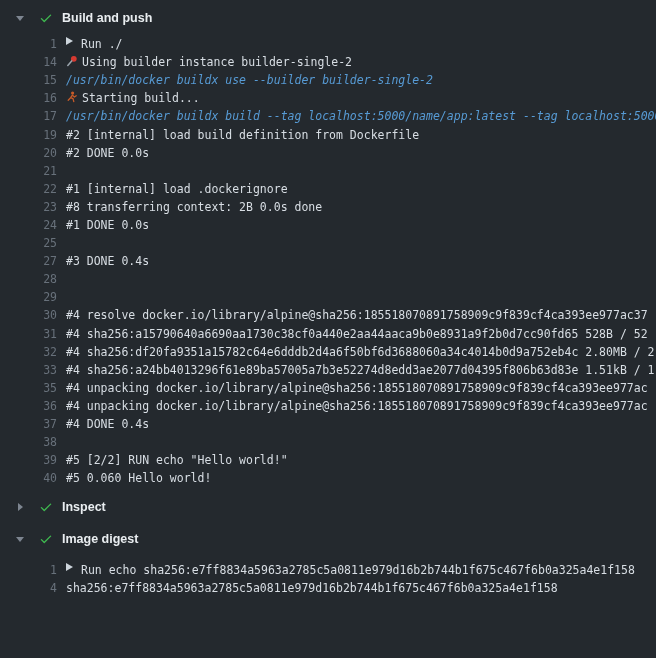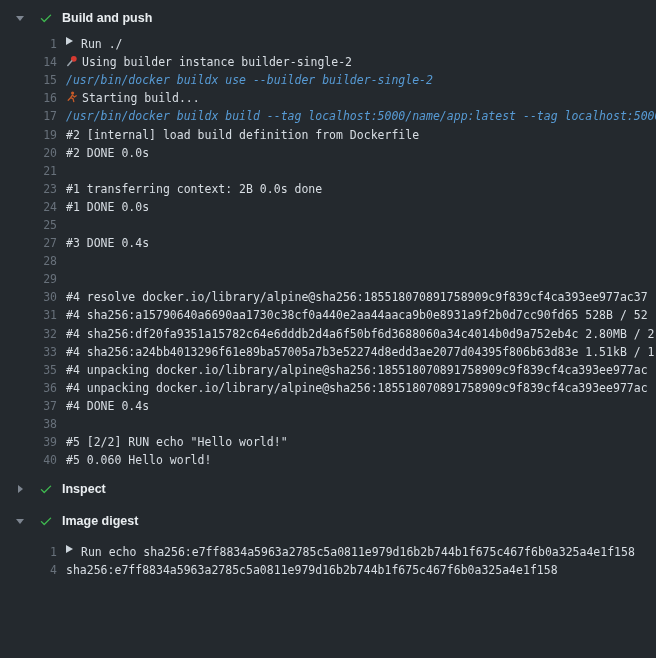--- a/index.html
+++ b/index.html
@@ -110,21 +110,22 @@
               </svg></span><span class="line-body">Using builder instance builder-single-2</span></span></div>
         <div class="log-line"><span class="line-num">15</span><span class="line-text cmd"><span class="line-body">/usr/bin/docker buildx use --builder builder-single-2</span></span></div>
         <div class="log-line"><span class="line-num">16</span><span class="line-text default"><span class="inline-ico"><svg width="12" height="12" viewBox="0 0 12 12">
                 <circle cx="6.6" cy="2.1" r="1.6" fill="#c75b28"></circle>
                 <path d="M6.4 4.1 L4.6 6.7 L2.2 9.2 M6.4 4.1 L8.4 6 L10.2 4.8 M4.6 6.7 L7 7.6 L7.8 10.6" stroke="#c75b28" stroke-width="1.3" fill="none" stroke-linecap="round" stroke-linejoin="round"></path>
               </svg></span><span class="line-body">Starting build...</span></span></div>
         <div class="log-line"><span class="line-num">17</span><span class="line-text cmd"><span class="line-body">/usr/bin/docker buildx build --tag localhost:5000/name/app:latest --tag localhost:5000</span></span></div>
         <div class="log-line"><span class="line-num">19</span><span class="line-text default"><span class="line-body">#2 [internal] load build definition from Dockerfile</span></span></div>
         <div class="log-line"><span class="line-num">20</span><span class="line-text default"><span class="line-body">#2 DONE 0.0s</span></span></div>
         <div class="log-line"><span class="line-num">21</span><span class="line-text default"><span class="line-body"></span></span></div>
-        <div class="log-line"><span class="line-num">23</span><span class="line-text default"><span class="line-body">#1 transferring context: 2B 0.0s done</span></span></div>
+        <div class="log-line"><span class="line-num">22</span><span class="line-text default"><span class="line-body">#1 [internal] load .dockerignore</span></span></div>
+        <div class="log-line"><span class="line-num">23</span><span class="line-text default"><span class="line-body">#8 transferring context: 2B 0.0s done</span></span></div>
         <div class="log-line"><span class="line-num">24</span><span class="line-text default"><span class="line-body">#1 DONE 0.0s</span></span></div>
         <div class="log-line"><span class="line-num">25</span><span class="line-text default"><span class="line-body"></span></span></div>
         <div class="log-line"><span class="line-num">27</span><span class="line-text default"><span class="line-body">#3 DONE 0.4s</span></span></div>
         <div class="log-line"><span class="line-num">28</span><span class="line-text default"><span class="line-body"></span></span></div>
         <div class="log-line"><span class="line-num">29</span></div>
         <div class="log-line"><span class="line-num">30</span><span class="line-text default"><span class="line-body">#4 resolve docker.io/library/alpine@sha256:185518070891758909c9f839cf4ca393ee977ac37</span></span></div>
         <div class="log-line"><span class="line-num">31</span><span class="line-text default"><span class="line-body">#4 sha256:a15790640a6690aa1730c38cf0a440e2aa44aaca9b0e8931a9f2b0d7cc90fd65 528B / 52</span></span></div>
         <div class="log-line"><span class="line-num">32</span><span class="line-text default"><span class="line-body">#4 sha256:df20fa9351a15782c64e6dddb2d4a6f50bf6d3688060a34c4014b0d9a752eb4c 2.80MB / 2</span></span></div>
         <div class="log-line"><span class="line-num">33</span><span class="line-text default"><span class="line-body">#4 sha256:a24bb4013296f61e89ba57005a7b3e52274d8edd3ae2077d04395f806b63d83e 1.51kB / 1</span></span></div>
         <div class="log-line"><span class="line-num">35</span><span class="line-text default"><span class="line-body">#4 unpacking docker.io/library/alpine@sha256:185518070891758909c9f839cf4ca393ee977ac</span></span></div>

